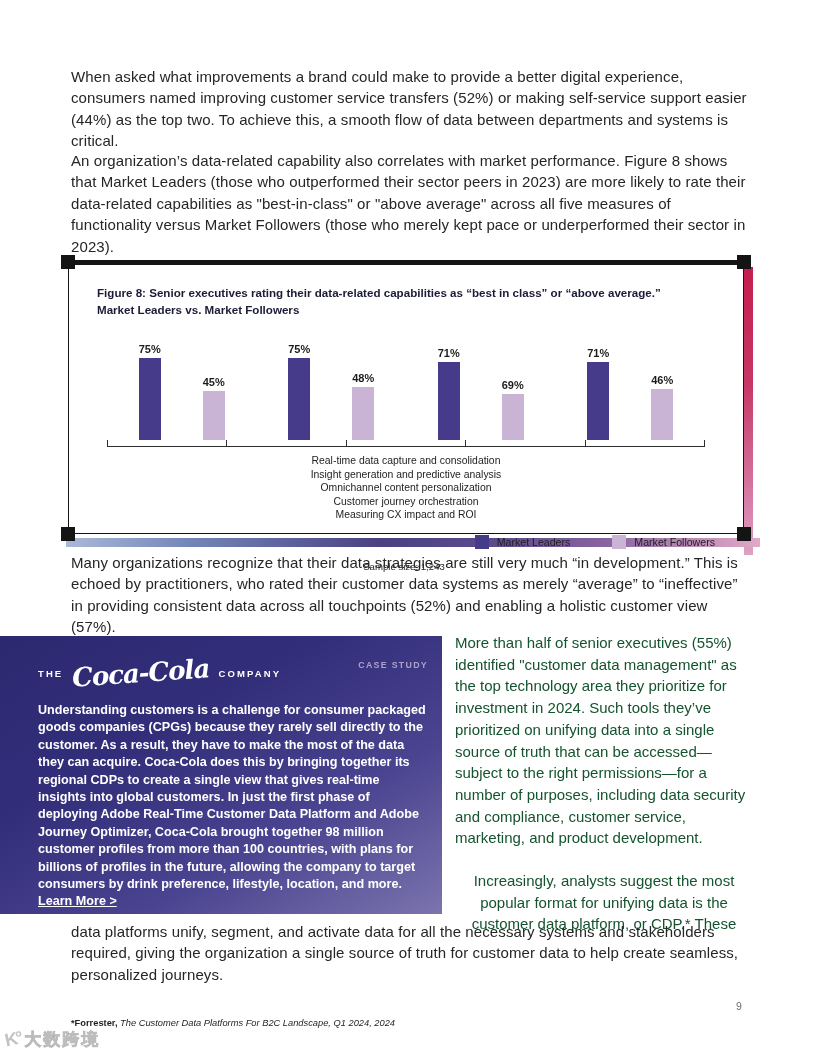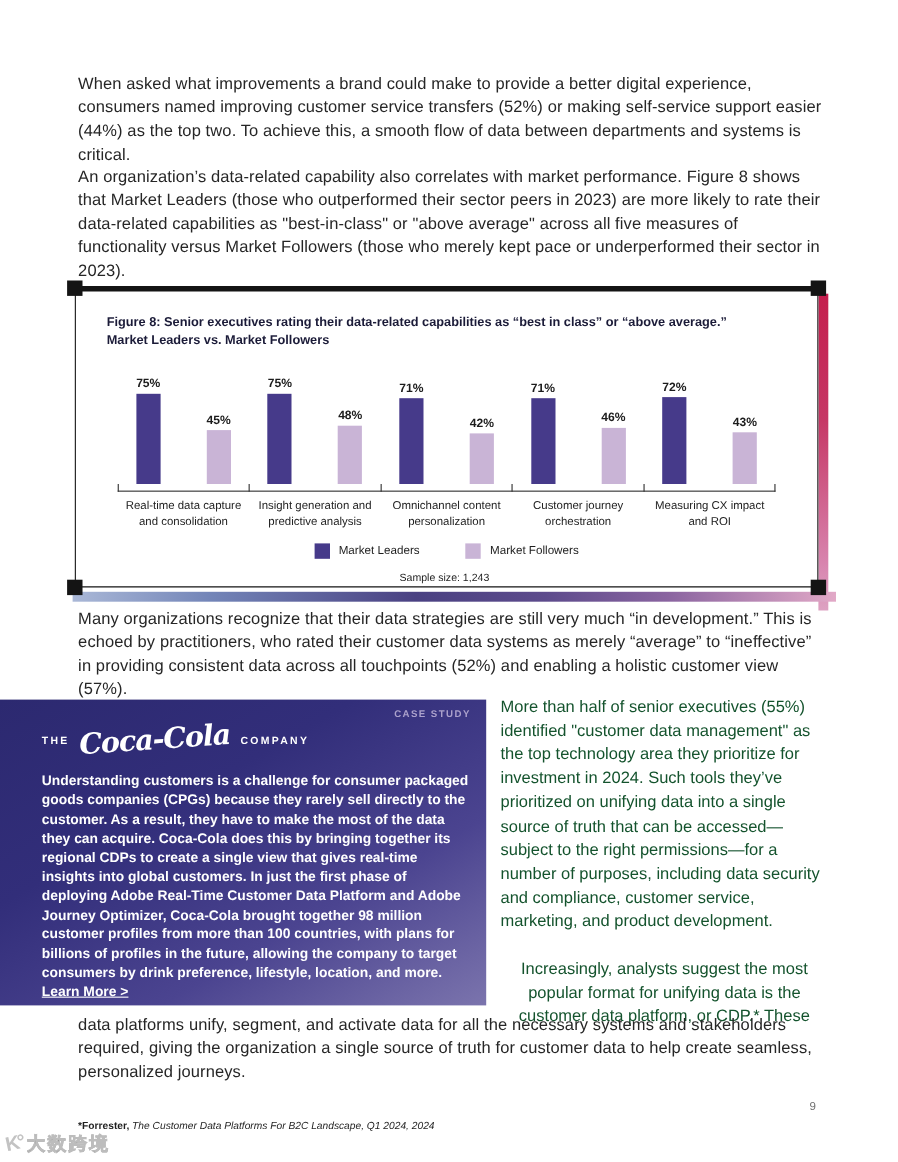--- a/index.html
+++ b/index.html
@@ -31,33 +31,33 @@
 
   .chart { margin-top:18px; width:100%; }
   .chart-groups { display:flex; width:598px; margin:0 auto; align-items:flex-end; height:104px; }
   .chart-group { flex:1 1 0; display:flex; justify-content:center; align-items:flex-end; gap:42px; }
   .bar-wrap { display:flex; flex-direction:column; align-items:center; }
   .bar-value { font-size:11px; font-weight:bold; color:#1c1c1c; margin-bottom:3px; }
   .bar { width:22px; }
   .chart-axis { display:flex; width:598px; margin:0 auto; height:7px; border-bottom:1.5px solid #2e2e2e; }
   .axis-cell { flex:1 1 0; border-left:1px solid #2e2e2e; height:7px; }
   .axis-cell:last-child { border-right:1px solid #2e2e2e; }
-  .chart-cats { display:flex; width:598px; margin:7px auto 12px; }
+  .chart-cats { display:flex; width:598px; margin:7px auto 12px;flex-direction:column; }
   .cat-label { flex:1 1 0; text-align:center; font-size:10.4px; line-height:13.5px;
     color:#232323; padding:0 6px; }
-  .legend { display:flex; justify-content:center; gap:42px; margin-top:13px; }
+  .legend { display:flex; justify-content:flex-end; gap:42px; margin-top:13px; }
   .legend-item { display:flex; align-items:center; gap:8px; font-size:10.6px; color:#1e1e1e; }
   .legend-swatch { width:14px; height:14px; display:inline-block; }
   .sample-size { text-align:center; font-size:9.6px; color:#1e1e1e; margin-top:12px; padding-right:4px; }
 
   
   .case-box { position:absolute; left:0; top:636px; width:442px; height:278px;
     background:linear-gradient(150deg,#2c2970 0%,#322e7a 35%,#4b4490 68%,#7b74ad 100%);
     color:#ffffff; padding:14px 22px 0 38px; }
-  .case-tag { position:absolute; right:14px; top:8px; font-size:8.8px; font-weight:bold;
+  .case-tag { position:absolute; right:14px; top:24px; font-size:8.8px; font-weight:bold;
     letter-spacing:1.3px; color:#aba1cb; }
   .case-logo { display:flex; align-items:center; gap:9px; margin-top:10px; }
   .logo-the, .logo-company { font-size:9.5px; font-weight:bold; letter-spacing:2.1px; color:#fff; }
   .logo-script { font-family:"DejaVu Serif","Liberation Serif",serif; font-style:italic;
     font-weight:bold; font-size:26px; color:#fff; transform:rotate(-4deg); line-height:1;
     letter-spacing:-1px; }
   .case-body { margin-top:16px; font-size:12.6px; font-weight:bold; line-height:17.4px;
     color:#ffffff; width:390px; }
   .case-link { text-decoration:underline; cursor:pointer; }
 
@@ -113,42 +113,32 @@
                 <div class="bar-value">48%</div>
                 <div class="bar" style="height: 52.8px; background: rgb(201, 180, 214);"></div>
               </div>
             </div>
             <div class="chart-group">
               <div class="bar-wrap">
                 <div class="bar-value">71%</div>
                 <div class="bar" style="height: 78.1px; background: rgb(70, 58, 138);"></div>
               </div>
               <div class="bar-wrap">
-                <div class="bar-value">42%</div>
+                <div class="bar-value">69%</div>
                 <div class="bar" style="height: 46.2px; background: rgb(201, 180, 214);"></div>
               </div>
             </div>
             <div class="chart-group">
               <div class="bar-wrap">
                 <div class="bar-value">71%</div>
                 <div class="bar" style="height: 78.1px; background: rgb(70, 58, 138);"></div>
               </div>
               <div class="bar-wrap">
                 <div class="bar-value">46%</div>
                 <div class="bar" style="height: 50.6px; background: rgb(201, 180, 214);"></div>
-              </div>
-            </div>
-            <div class="chart-group">
-              <div class="bar-wrap">
-                <div class="bar-value">72%</div>
-                <div class="bar" style="height: 79.2px; background: rgb(70, 58, 138);"></div>
-              </div>
-              <div class="bar-wrap">
-                <div class="bar-value">43%</div>
-                <div class="bar" style="height: 47.3px; background: rgb(201, 180, 214);"></div>
               </div>
             </div>
           </div>
         <div class="chart-axis">
             <div class="axis-cell"></div>
             <div class="axis-cell"></div>
             <div class="axis-cell"></div>
             <div class="axis-cell"></div>
             <div class="axis-cell"></div>
           </div>

